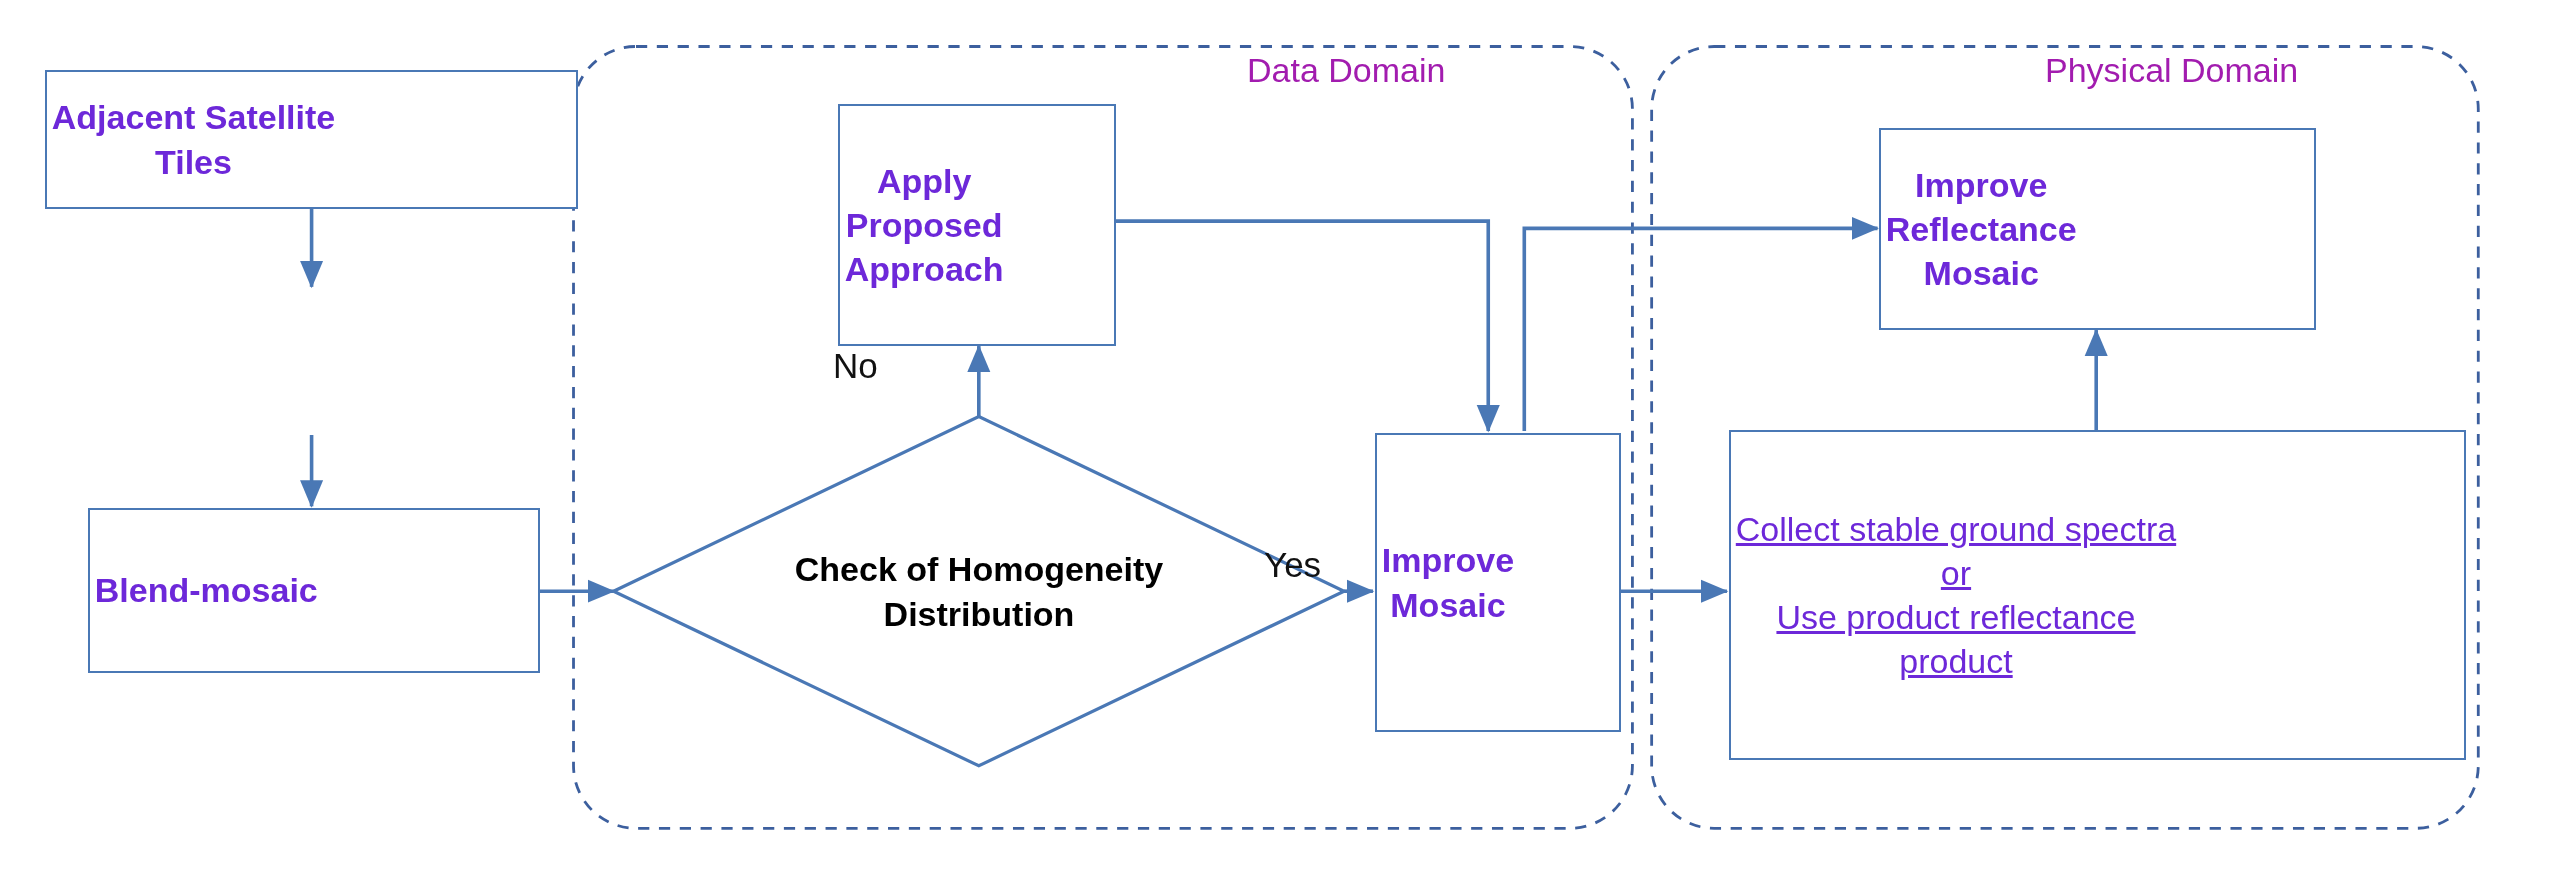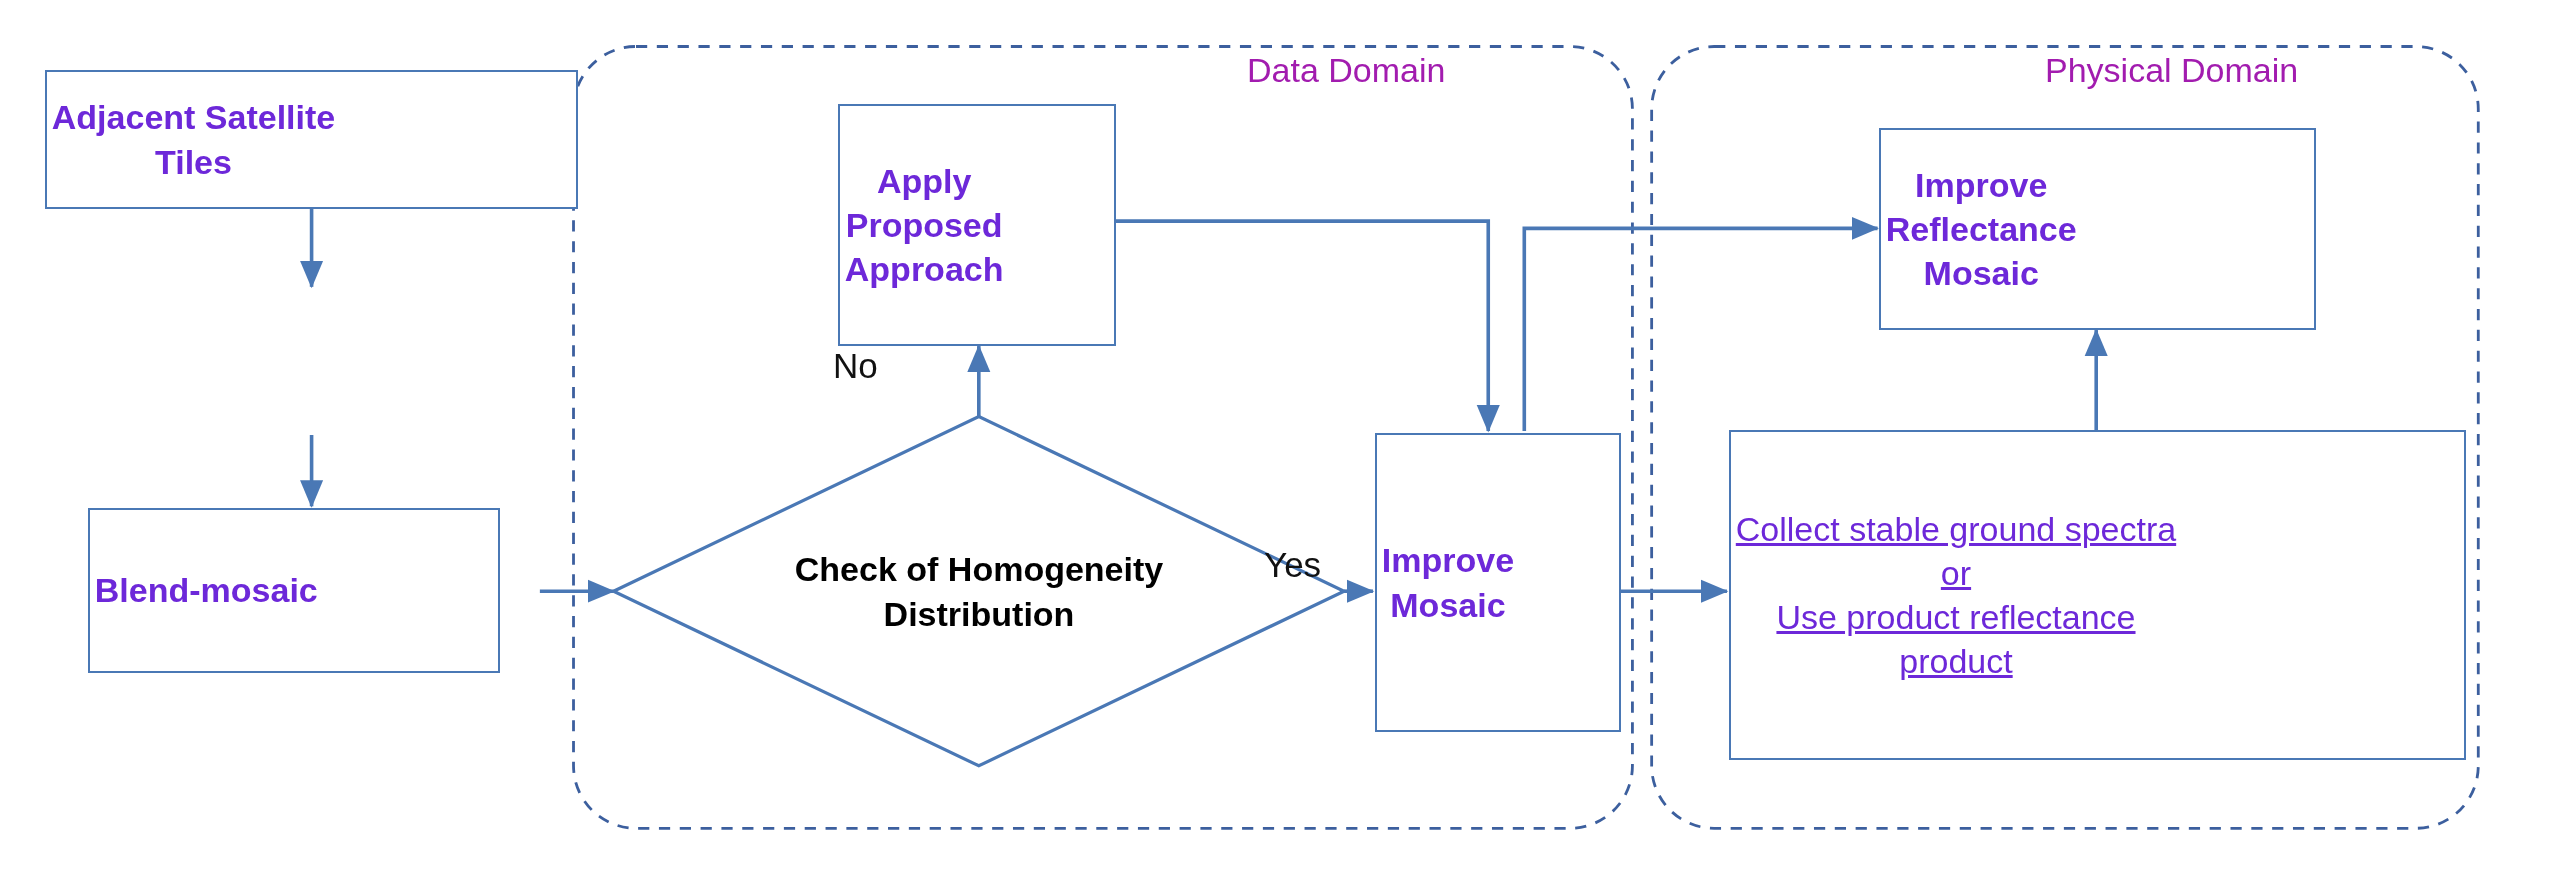--- a/index.html
+++ b/index.html
@@ -66,21 +66,21 @@
   <div class="domain-label" style="left:2045px; top:51px; font-size:34px;">Physical Domain</div>
 
   <div class="node bold" style="left:45px; top:70px; width:533px; height:139px; font-size:34px;">
     <div>
       <span class="txt">Adjacent Satellite</span>
       <span class="txt">Tiles</span>
     </div>
   </div>
 
 
-  <div class="node bold" style="left:88px; top:508px; width:412px; height:165px; font-size:34px;">
+  <div class="node bold" style="left:88px; top:508px; width:452px; height:165px; font-size:34px;">
     <div>
       <span class="txt">Blend-mosaic</span>
     </div>
   </div>
 
   <div class="node bold" style="left:838px; top:104px; width:278px; height:242px; font-size:34px;">
     <div>
       <span class="txt">Apply</span>
       <span class="txt">Proposed</span>
       <span class="txt">Approach</span>

